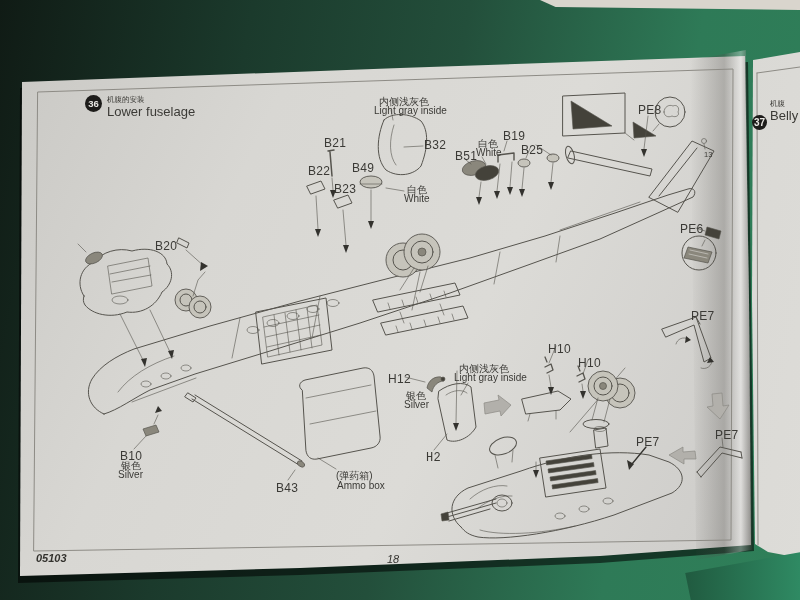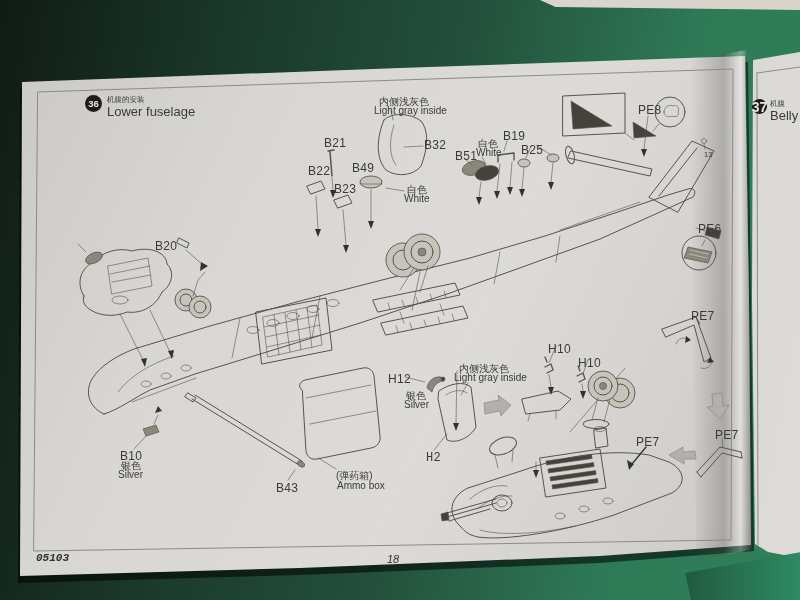--- a/index.html
+++ b/index.html
@@ -33,21 +33,21 @@
   .lbl{position:absolute;color:var(--label_ink,#3b3a36);white-space:nowrap;line-height:1;}
   .lbl.part{font-size:12px;letter-spacing:.3px;}
   .lbl.en{font-size:10px;}
   .lbl.cjk{font-size:10px;}
   .lbl.tiny{font-size:7.5px;}
   .badge{position:absolute;width:17px;height:17px;border-radius:50%;background:var(--step_badge,#1d1c1a);
          color:#e8e7e3;font-size:9.5px;font-weight:bold;display:flex;align-items:center;justify-content:center;}
   .hdr-cn{position:absolute;font-size:7.5px;color:#3b3a36;}
   .hdr-en{position:absolute;font-size:13px;color:#3b3a36;}
   .foot{position:absolute;font-size:11px;color:#33322e;font-style:italic;}
-  .kitnum{font-style:italic;font-weight:bold;font-family:Liberation Mono, monospace;}
+  .kitnum{font-style:italic;font-weight:bold;}
 </style>
 </head>
 <body>
 
 <div id="scene">
   <div class="bg-strip-top"></div>
   <div class="paper-shadow"></div>
   <div class="paper"></div>
   <div class="paper-fold"></div>
   <div class="paper-right"></div>
@@ -282,21 +282,21 @@
     </g>
   </svg>
 
   <div id="label-layer">
     <div class="badge" style="left:85px;top:95px">
       <span>36</span>
     </div>
     <span class="hdr-cn" style="left:107px;top:95px">机腹的安装</span>
     <span class="hdr-en" style="left:107px;top:104px">Lower fuselage</span>
 
-    <div class="badge" style="left:752px;top:99px;width:15px;height:15px;font-size:14px">
+    <div class="badge" style="left:752px;top:115px;width:15px;height:15px;font-size:10px">
       <span>37</span>
     </div>
     <span class="hdr-cn" style="left:770px;top:99px">机腹</span>
     <span class="hdr-en" style="left:770px;top:108px">Belly</span>
 
     <span class="foot kitnum" style="left:36px;top:552px">05103</span>
     <span class="foot" style="left:387px;top:553px">18</span>
   <span class="lbl cjk" style="left: 379px; top: 97px;">内侧浅灰色</span>
       <span class="lbl en" style="left: 374px; top: 106px;">Light gray inside</span>
       <span class="lbl part" style="left: 324px; top: 137px;">B21</span>
@@ -307,21 +307,21 @@
       <span class="lbl cjk" style="left: 478px; top: 139px;">白色</span>
       <span class="lbl en" style="left: 476px; top: 148px;">White</span>
       <span class="lbl part" style="left: 455px; top: 150px;">B51</span>
       <span class="lbl part" style="left: 503px; top: 130px;">B19</span>
       <span class="lbl part" style="left: 521px; top: 144px;">B25</span>
       <span class="lbl cjk" style="left: 407px; top: 185px;">白色</span>
       <span class="lbl en" style="left: 404px; top: 194px;">White</span>
       <span class="lbl part" style="left: 638px; top: 104px;">PE8</span>
       <span class="lbl tiny" style="left: 704px; top: 151px;">13</span>
       <span class="lbl part" style="left: 155px; top: 240px;">B20</span>
-      <span class="lbl part" style="left: 698px; top: 223px; text-align: center;">PE6</span>
+      <span class="lbl part" style="left: 680px; top: 223px; text-align: center;">PE6</span>
       <span class="lbl part" style="left: 120px; top: 450px;">B10</span>
       <span class="lbl cjk" style="left: 121px; top: 461px;">银色</span>
       <span class="lbl en" style="left: 118px; top: 470px;">Silver</span>
       <span class="lbl part" style="left: 276px; top: 482px;">B43</span>
       <span class="lbl part" style="left: 388px; top: 373px;">H12</span>
       <span class="lbl cjk" style="left: 406px; top: 391px;">银色</span>
       <span class="lbl en" style="left: 404px; top: 400px;">Silver</span>
       <span class="lbl cjk" style="left: 459px; top: 364px;">内侧浅灰色</span>
       <span class="lbl en" style="left: 454px; top: 373px;">Light gray inside</span>
       <span class="lbl part" style="left: 426px; top: 452px; font-family: Liberation Mono, monospace;">H2</span>

